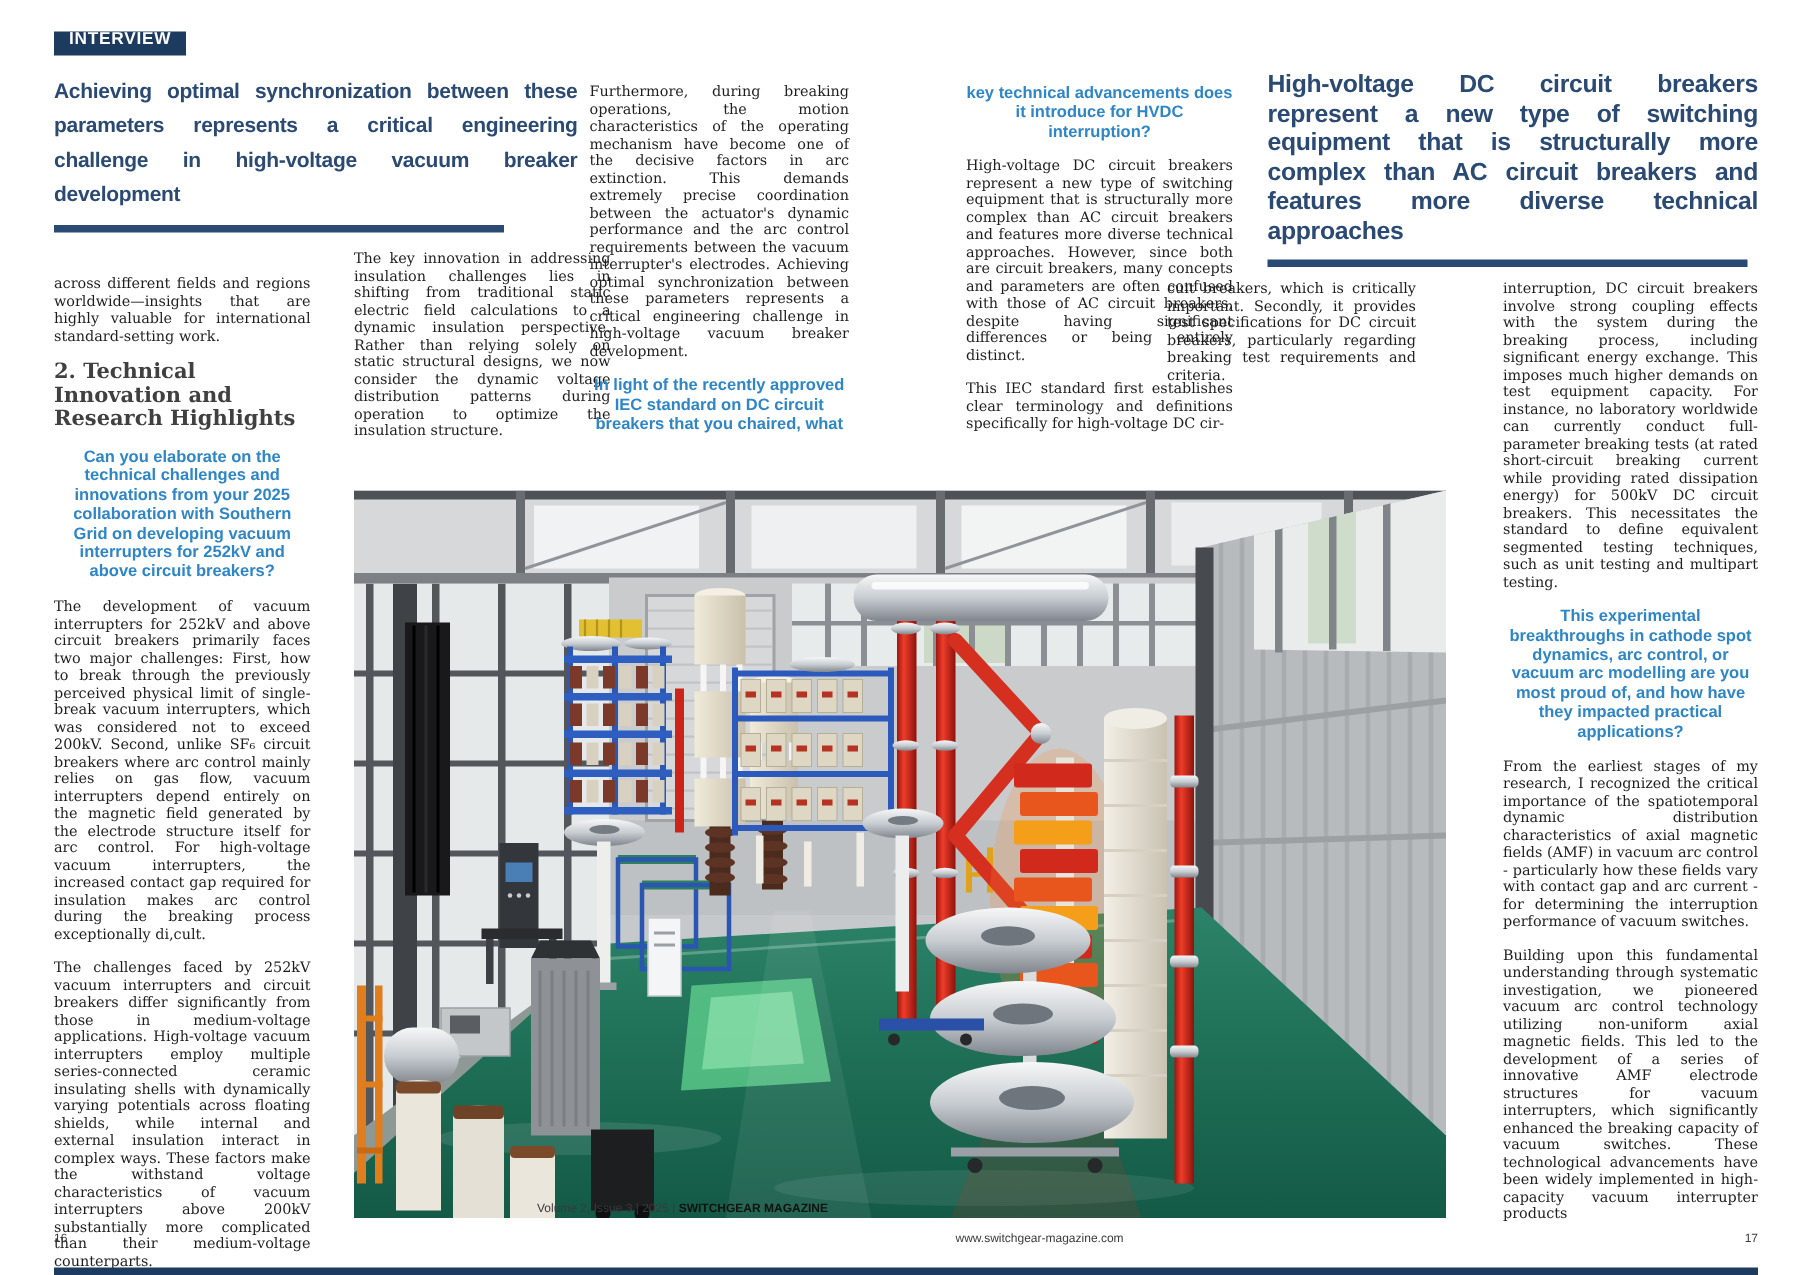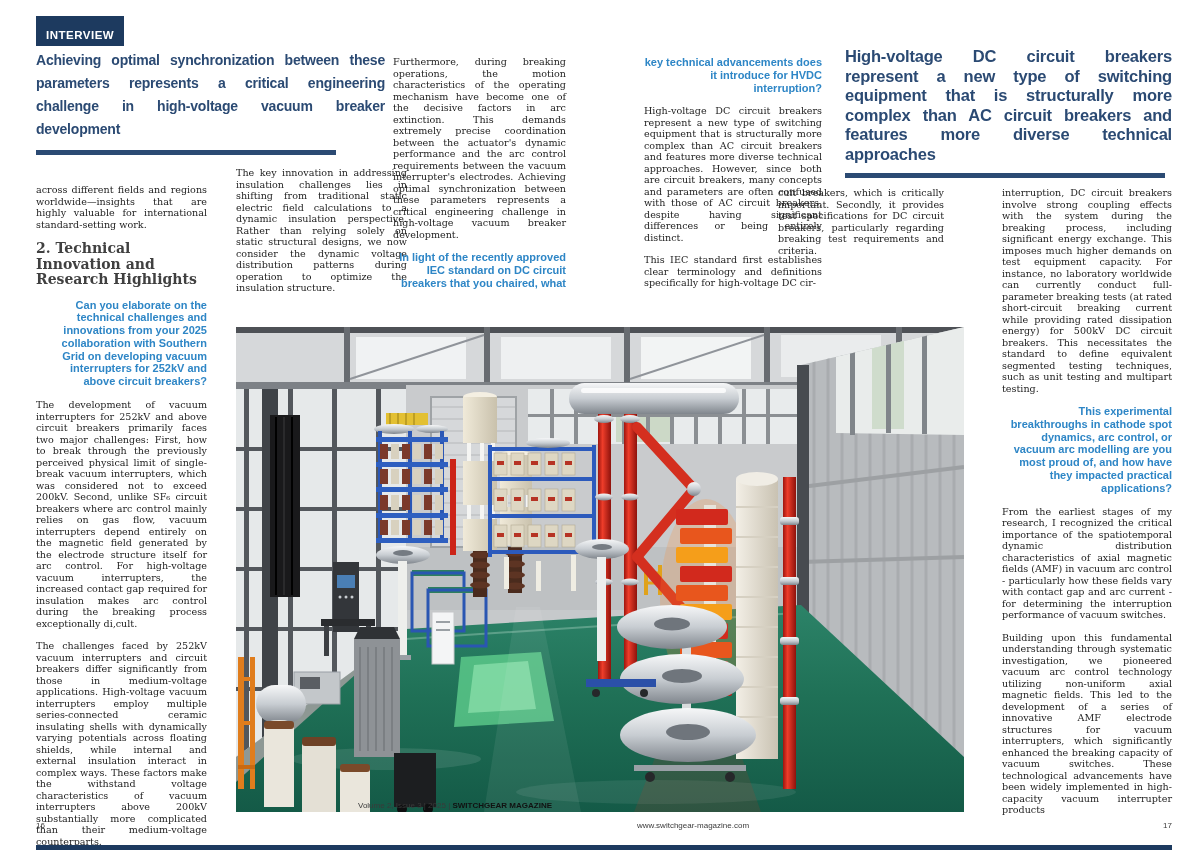--- a/index.html
+++ b/index.html
@@ -1,29 +1,29 @@
 <!DOCTYPE html>
 <html><head>
 <meta charset="utf-8">
 <style>
   html,body{margin:0;padding:0;background:#ffffff;}
   #spread{position:relative;width:1202px;height:850px;background:#ffffff;overflow:hidden;
           font-family:"Liberation Sans",sans-serif;}
   .abs{position:absolute;}
   .badge{background:#1d3a5f;color:#ffffff;font:bold 11.5px/1 "Liberation Sans",sans-serif;
-         letter-spacing:.5px;padding:14px 10px 4px;display:inline-block;}
+         letter-spacing:.5px;padding:0 10px 4px;display:inline-block;}
   .headline{font-weight:bold;color:#2b4a73;text-align:justify;letter-spacing:-0.2px;
             font-family:"Liberation Sans",sans-serif;}
   .headline.left{font-size:14px;line-height:23px;}
   .headline.right{font-size:16.5px;line-height:19.5px;}
   .hrule{height:5px;background:#2b4a73;margin-top:9px;}
   .col p{font:9.6px/11.5px "DejaVu Serif",serif;color:#1d1d1d;text-align:justify;
          margin:0 0 11px 0;}
   .question{font:bold 11px/12.8px "Liberation Sans",sans-serif;color:#2e86c6;
-            margin:0 0 11px 0;text-align:right;}
+            margin:0 0 11px 0;text-align:center;}
   .sect{font:bold 14px/15.5px "DejaVu Serif",serif;color:#404040;margin:5px 0 11px 0;}
   .footer-txt{font:8px/10px "Liberation Sans",sans-serif;color:#3a3a3a;}
   .footer-txt b{color:#111;}
   .bottombar{position:absolute;left:36px;right:30px;bottom:0;height:5px;background:#1d3a5f;}
   .photo-frame{overflow:hidden;}
 </style>
 </head>
 <body>
 
 <div id="spread">

